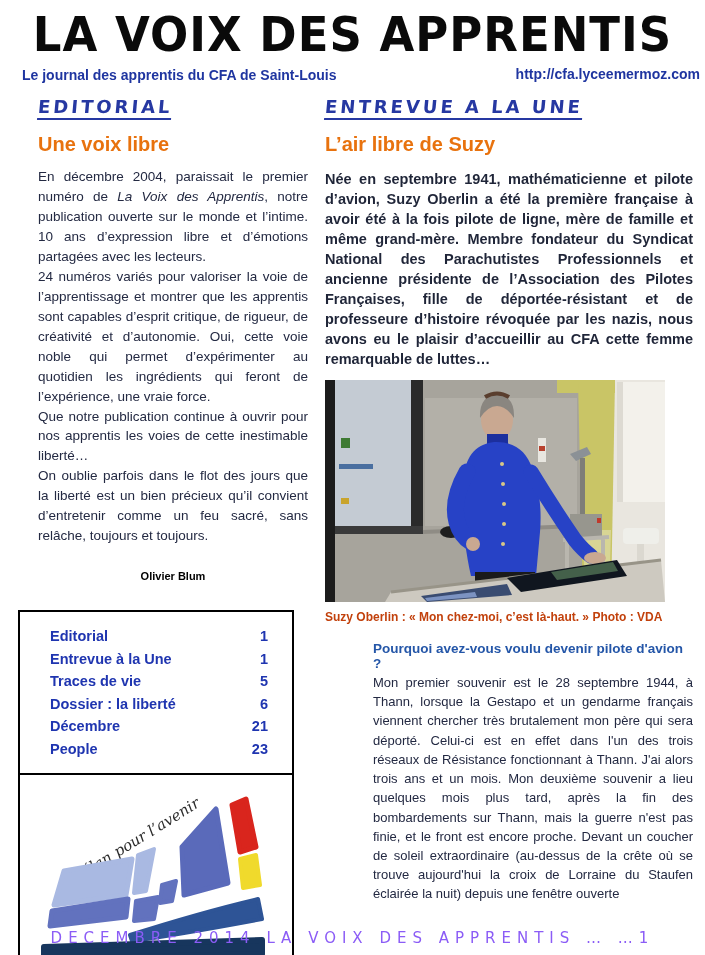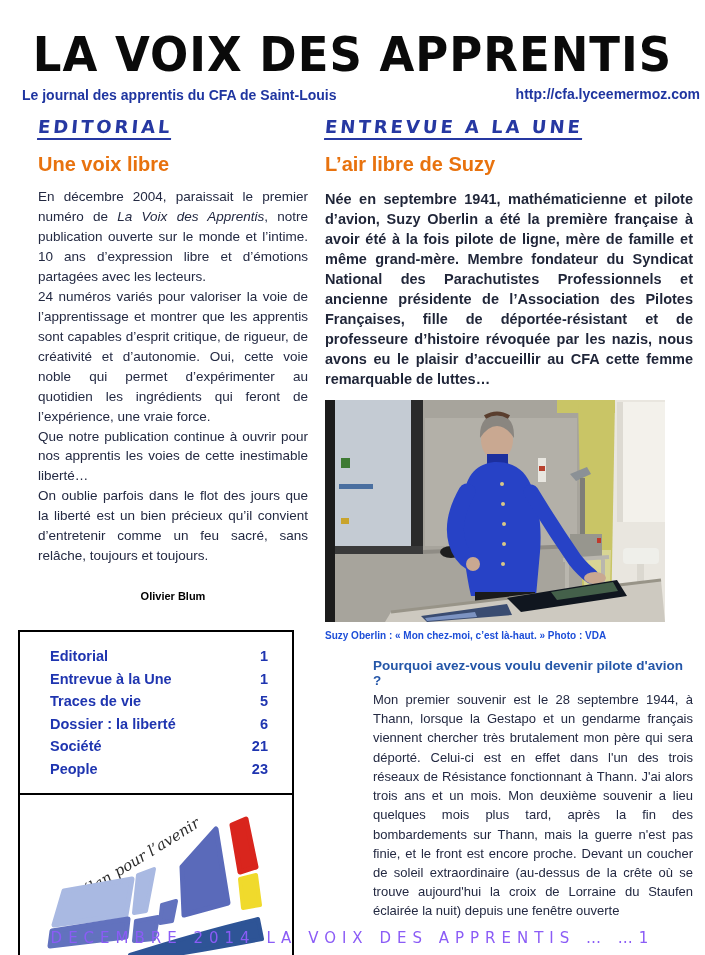--- a/index.html
+++ b/index.html
@@ -1,20 +1,20 @@
 <!DOCTYPE html>
 <html><head>
 <meta charset="utf-8">
 <style>
   html,body { margin:0; padding:0; }
   body {
     width:705px; height:955px; background:#ffffff; overflow:hidden; position:relative;
     font-family:"Liberation Sans", sans-serif; -webkit-font-smoothing:antialiased;
   }
-  .page { position:absolute; inset:0;margin-top:20px; }
+  .page { position:absolute; inset:0; }
 
   
   .masthead {
     text-align:center; font-family:"DejaVu Sans", sans-serif; font-weight:700;
     font-size:45px; letter-spacing:1px; color:#0a0a0a; margin-top:8px;
     transform:scaleY(1.05); white-space:nowrap;
   }
   .subrow { display:flex; justify-content:space-between; align-items:flex-start; padding:4px 5px 0 22px; }
   .subtitle { color:#1F35A0; font-weight:700; font-size:14px; padding-top:2px; }
   .pubinfo  { text-align:center; color:#1F35A0; font-weight:700; font-size:14px; line-height:1.35; }
@@ -42,21 +42,21 @@
   }
   .toc-row { display:flex; justify-content:space-between; color:#1F35B0; font-weight:700; font-size:14.5px; line-height:1.55; }
   .logo-box {
     border:2px solid #000; border-top:none; width:276px; box-sizing:border-box; height:247px;
     display:flex; align-items:center; justify-content:center;
   }
 
   
   .intro { font-size:14.5px; font-weight:700; color:#1F2538; text-align:justify; line-height:1.38; margin:13px 0 0; }
   .photo-wrap { margin-top:11px; line-height:0; }
-  .caption { font-weight:700; font-size:10px; color:#1d4ed8; margin-top:8px; }
+  .caption { font-weight:700; font-size:12px; color:#c2410c; margin-top:8px; }
   .qa { margin-left:48px; margin-top:17px; }
   .question { color:#2456A8; font-weight:700; font-size:13.5px; margin:0 0 2px; }
   .answer { font-size:13px; color:#232942; text-align:justify; line-height:1.48; margin:0; }
 
   
   .footer {
     position:absolute; left:0; right:0; bottom:8px; text-align:center;
     font-family:"DejaVu Sans", sans-serif; font-size:15px; letter-spacing:6px; color:#8b5cf6;
     white-space:nowrap;
   }
@@ -98,21 +98,21 @@
           </div>
         <div class="toc-row">
             <span>Traces de vie</span>
             <span>5</span>
           </div>
         <div class="toc-row">
             <span>Dossier : la liberté</span>
             <span>6</span>
           </div>
         <div class="toc-row">
-            <span>Société</span>
+            <span>Décembre</span>
             <span>21</span>
           </div>
         <div class="toc-row">
             <span>People</span>
             <span>23</span>
           </div>
       </div>
 
       <div class="logo-box">
         <svg width="244" height="218" viewBox="0 0 244 218">

